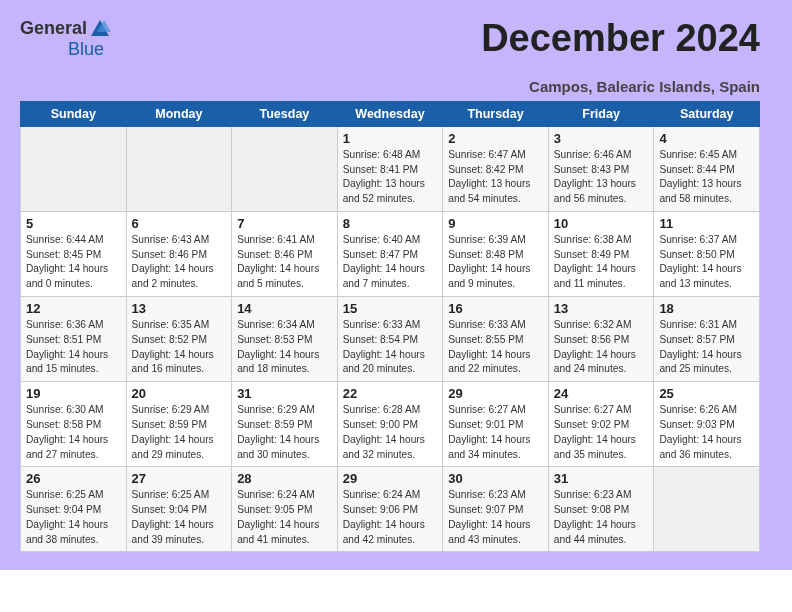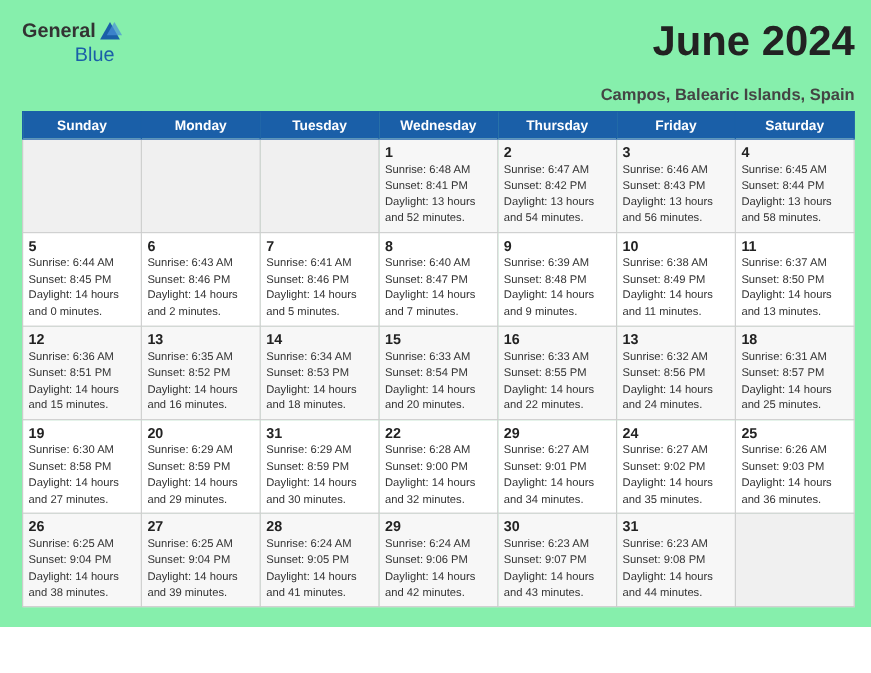--- a/index.html
+++ b/index.html
@@ -4,22 +4,22 @@
   <style>
     * { box-sizing: border-box; margin: 0; padding: 0; }
     body {
       font-family: Arial, sans-serif;
       background: #fff;
       width: 792px;
       min-height: 612px;
     }
     .page {
       width: 792px;
-      padding: 18px 15px 18px 20px;
-      background: #86efac;
+      padding: 18px 32px 18px 20px;
+      background: #c4b5fd;
     }
     .header {
       display: flex;
       justify-content: space-between;
       align-items: flex-start;
       margin-bottom: 6px;
     }
     .logo-text-general {
       font-size: 18px;
       font-weight: bold;
@@ -117,21 +117,21 @@
       <div class="logo-row">
         <span class="logo-text-general">General</span>
         <svg class="logo-icon" viewBox="0 0 22 22">
           <polygon points="11,2 20,18 2,18" fill="#1a5fa8"></polygon>
           <polygon points="15,2 22,14 8,14" fill="#4a90d9" opacity="0.7"></polygon>
         </svg>
       </div>
       <span class="logo-text-blue">Blue</span>
     </div>
     <div class="title-block">
-      <div class="title-month">June 2024</div>
+      <div class="title-month">December 2024</div>
       <div class="title-location">Campos, Balearic Islands, Spain</div>
     </div>
   </div>
 
   <table class="calendar">
     <thead>
       <tr>
       <th>Sunday</th>
           <th>Monday</th>
           <th>Tuesday</th>

